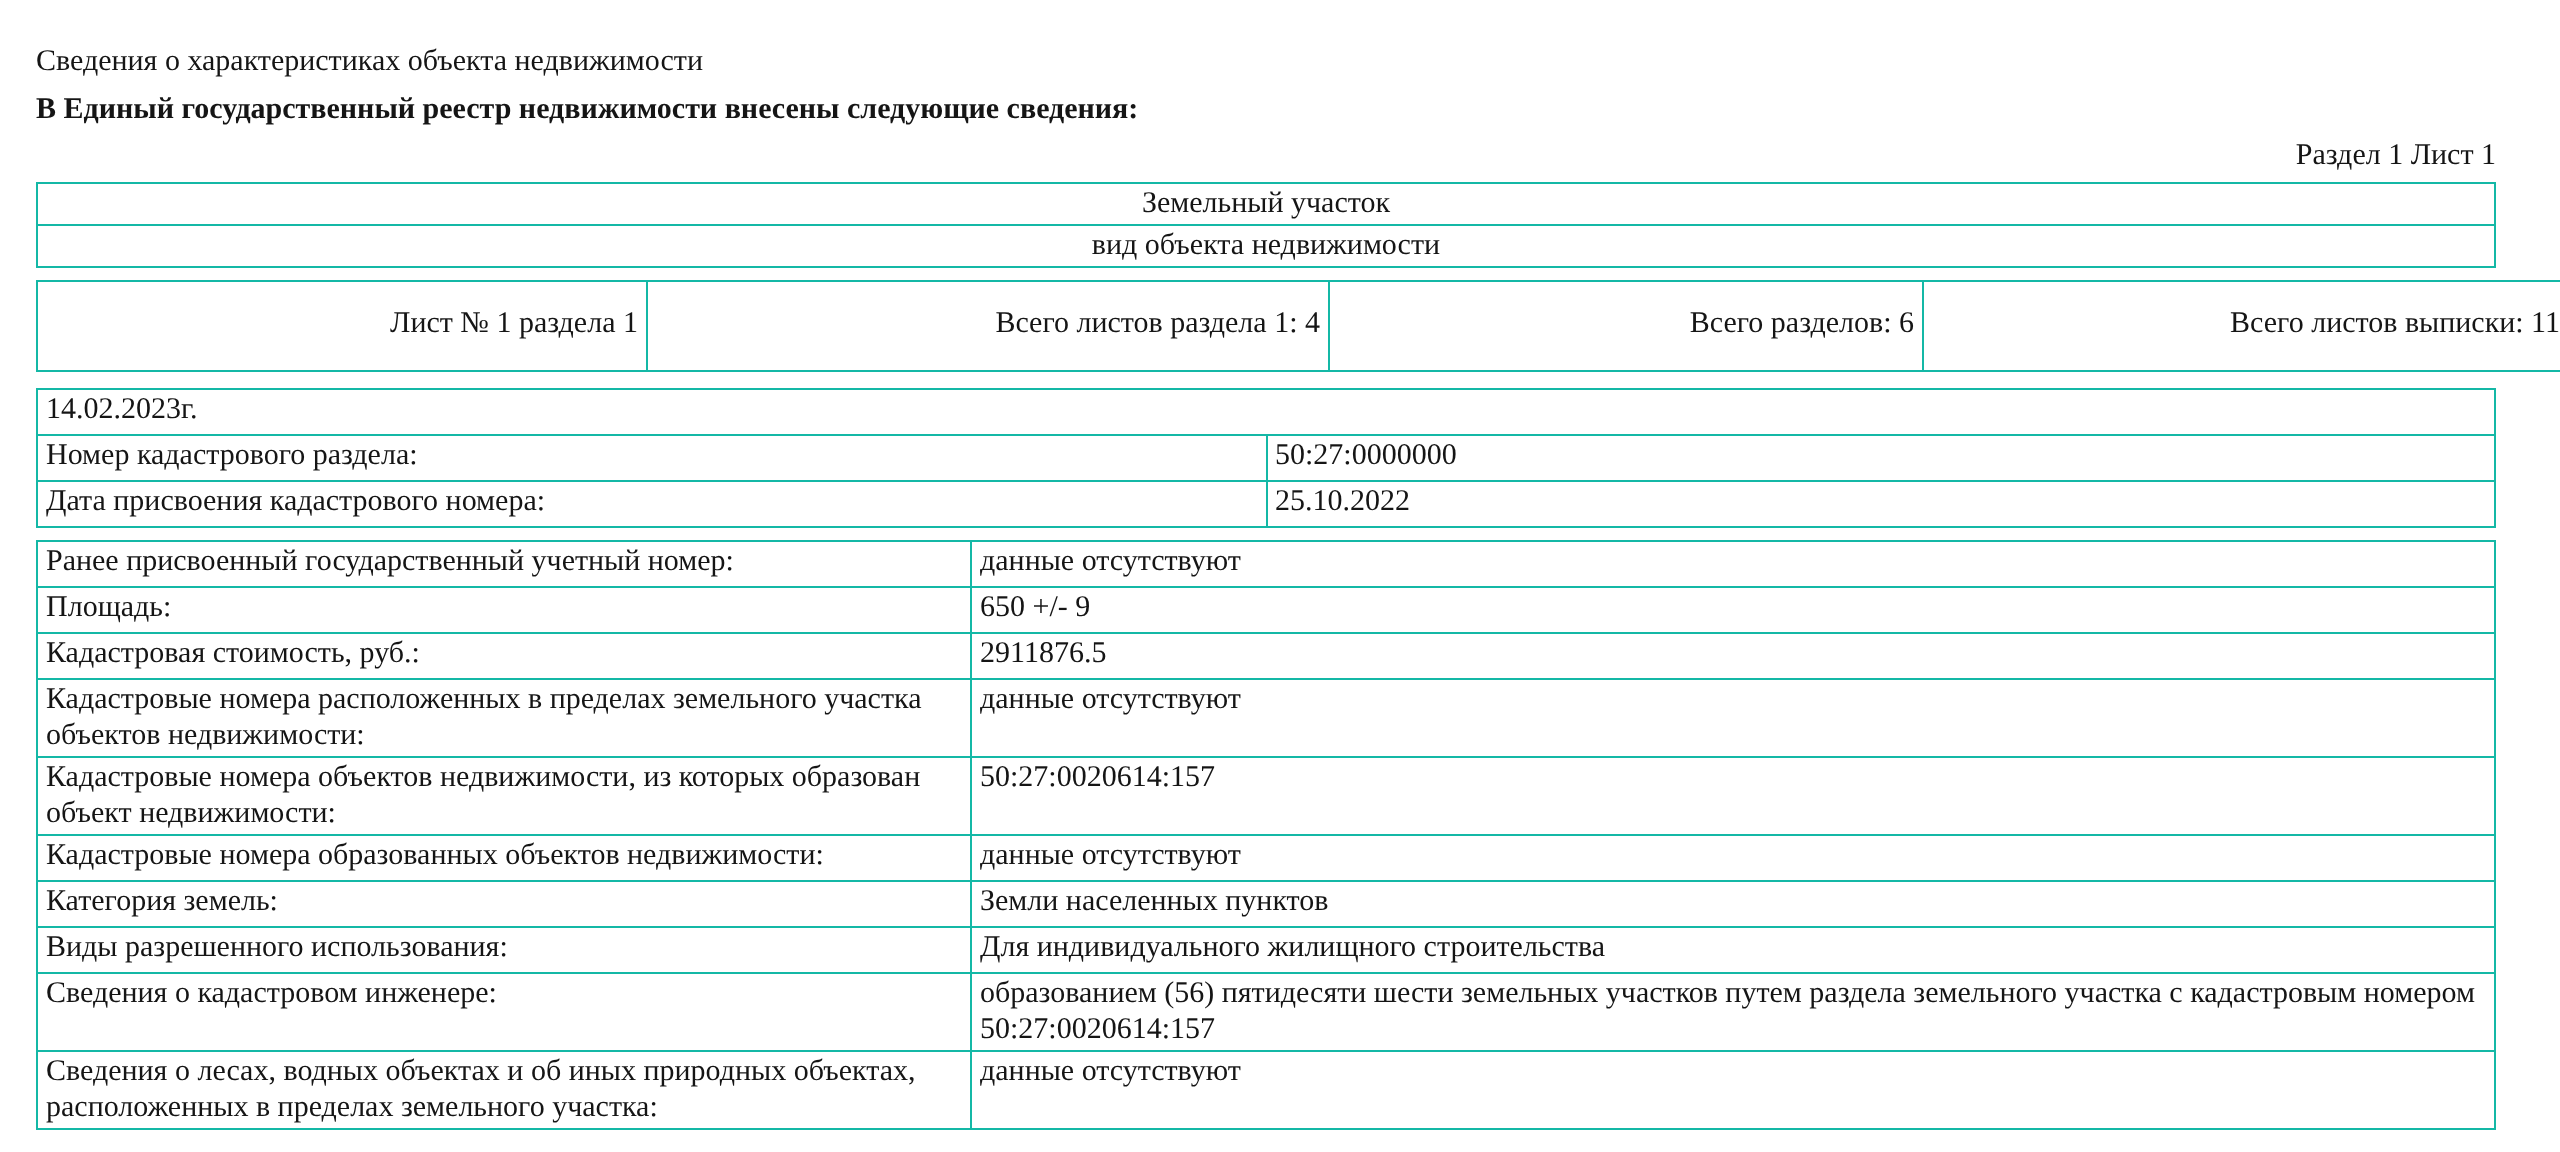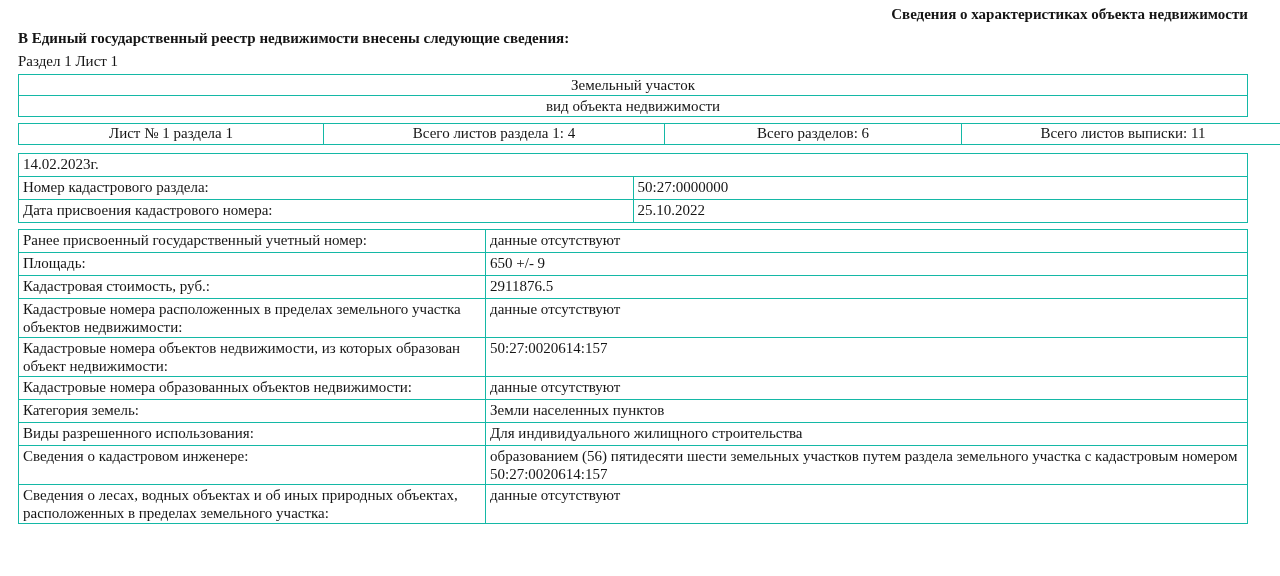--- a/index.html
+++ b/index.html
@@ -12,34 +12,34 @@
     color: #151515;
     overflow: hidden;
   }
   .doc {
     position: absolute;
     left: 18px;
     top: 0;
     width: 1230px;
   }
   .title {
-    margin-top: 5px;
-    text-align: right;
+    margin-top: 22px;
+    text-align: left;
     font-size: 15px;
     line-height: 19px;
-    font-weight: bold;
   }
   .intro {
     margin-top: 5px;
     font-size: 15px;
     font-weight: bold;
     line-height: 19px;
   }
   .section-label {
     margin-top: 4px;
+    text-align: right;
     font-size: 15px;
     line-height: 19px;
   }
   table {
     border-collapse: collapse;
     table-layout: fixed;
     width: 1230px;
   }
   td {
     border: 1px solid #14b8a6;
@@ -50,22 +50,22 @@
     overflow: hidden;
   }
   .tbl-object { margin-top: 3px; }
   .tbl-object td {
     text-align: center;
     padding: 1px 4px 0 4px;
     height: 19px;
   }
   .tbl-sheet { margin-top: 6px; }
   .tbl-sheet td {
-    text-align: center;
-    padding: 0 4px;
+    text-align: right;
+    padding: 12px 4px;
     height: 20px;
   }
   .tbl-main { margin-top: 8px; }
   .tbl-main.second { margin-top: 6px; }
   .col-label { width: 458px; }
   .row-single td { height: 20px; font-family: Liberation Serif, serif; }
 </style>
 </head>
 <body>
 

